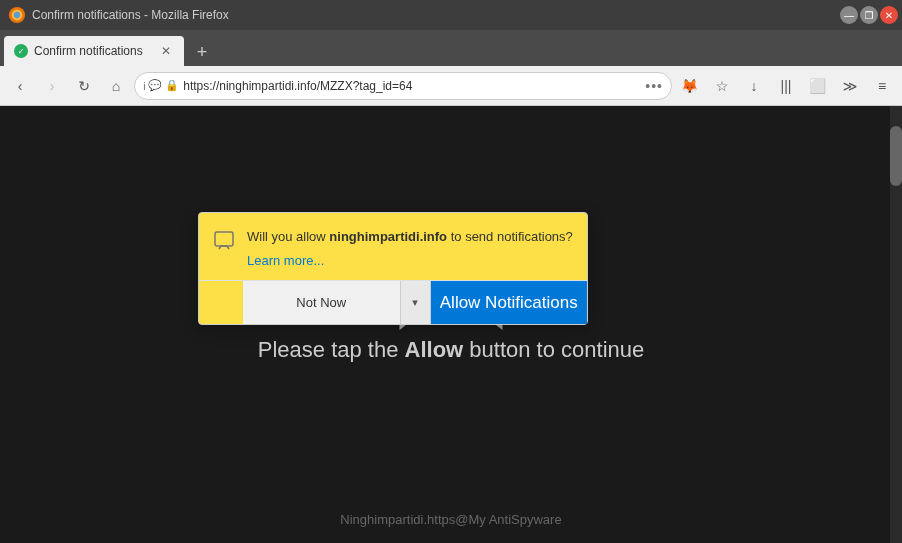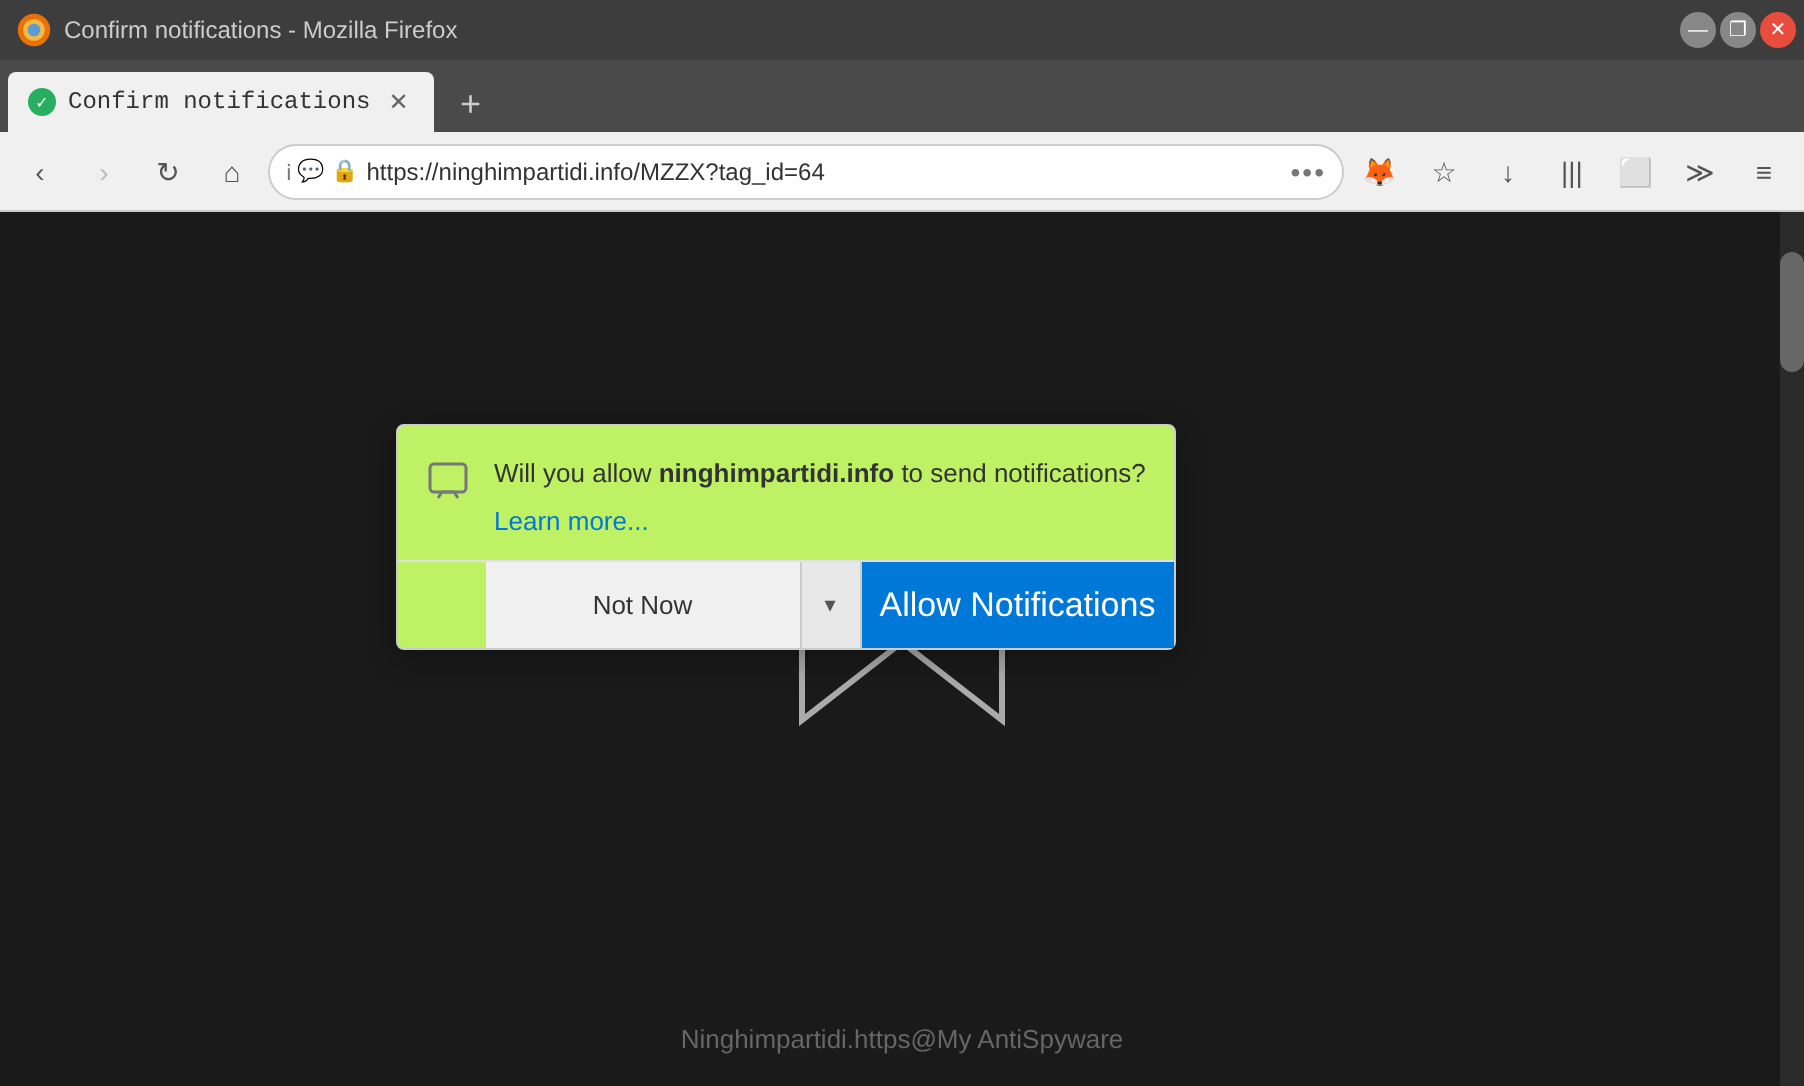--- a/index.html
+++ b/index.html
@@ -80,21 +80,20 @@
       font-size: 8px;
       flex-shrink: 0;
     }
     .tab-label {
       flex: 1;
       white-space: nowrap;
       overflow: hidden;
       text-overflow: ellipsis;
       font-size: 12px;
       color: #333;
-      font-family: Liberation Mono, monospace;
     }
     .tab-close {
       width: 16px;
       height: 16px;
       border-radius: 50%;
       background: transparent;
       border: none;
       cursor: pointer;
       font-size: 12px;
       color: #666;
@@ -242,21 +241,21 @@
       position: absolute;
       bottom: 16px;
     }
 
     
     .notification-popup {
       position: absolute;
       top: 106px;
       left: 198px;
       width: 390px;
-      background: #bef264;
+      background: #fde047;
       border: 1px solid #ccc;
       border-radius: 4px;
       box-shadow: 0 4px 16px rgba(0,0,0,0.3);
       z-index: 100;
     }
     .popup-content {
       padding: 14px 14px 10px;
       display: flex;
       gap: 10px;
       align-items: flex-start;
@@ -391,20 +390,23 @@
 </div>
 
 <div class="content-area">
 
   <svg class="logo-svg" viewBox="0 0 120 90" fill="none" xmlns="http://www.w3.org/2000/svg">
     <polygon points="10,10 55,45 10,80" stroke="#aaa" stroke-width="3" fill="none"></polygon>
     <polygon points="110,10 65,45 110,80" stroke="#aaa" stroke-width="3" fill="none"></polygon>
     <line x1="10" y1="10" x2="110" y2="10" stroke="#aaa" stroke-width="0"></line>
   </svg>
 
+  <p class="site-text">
+    <span>Please tap the </span><strong>Allow</strong><span> button to continue</span>
+  </p>
 
   <div class="scrollbar">
     <div class="scrollbar-thumb"></div>
   </div>
 
   <span class="site-footer">Ninghimpartidi.https@My AntiSpyware</span>
 
   <div class="notification-popup">
     <div class="popup-content">
       <div class="popup-icon">

